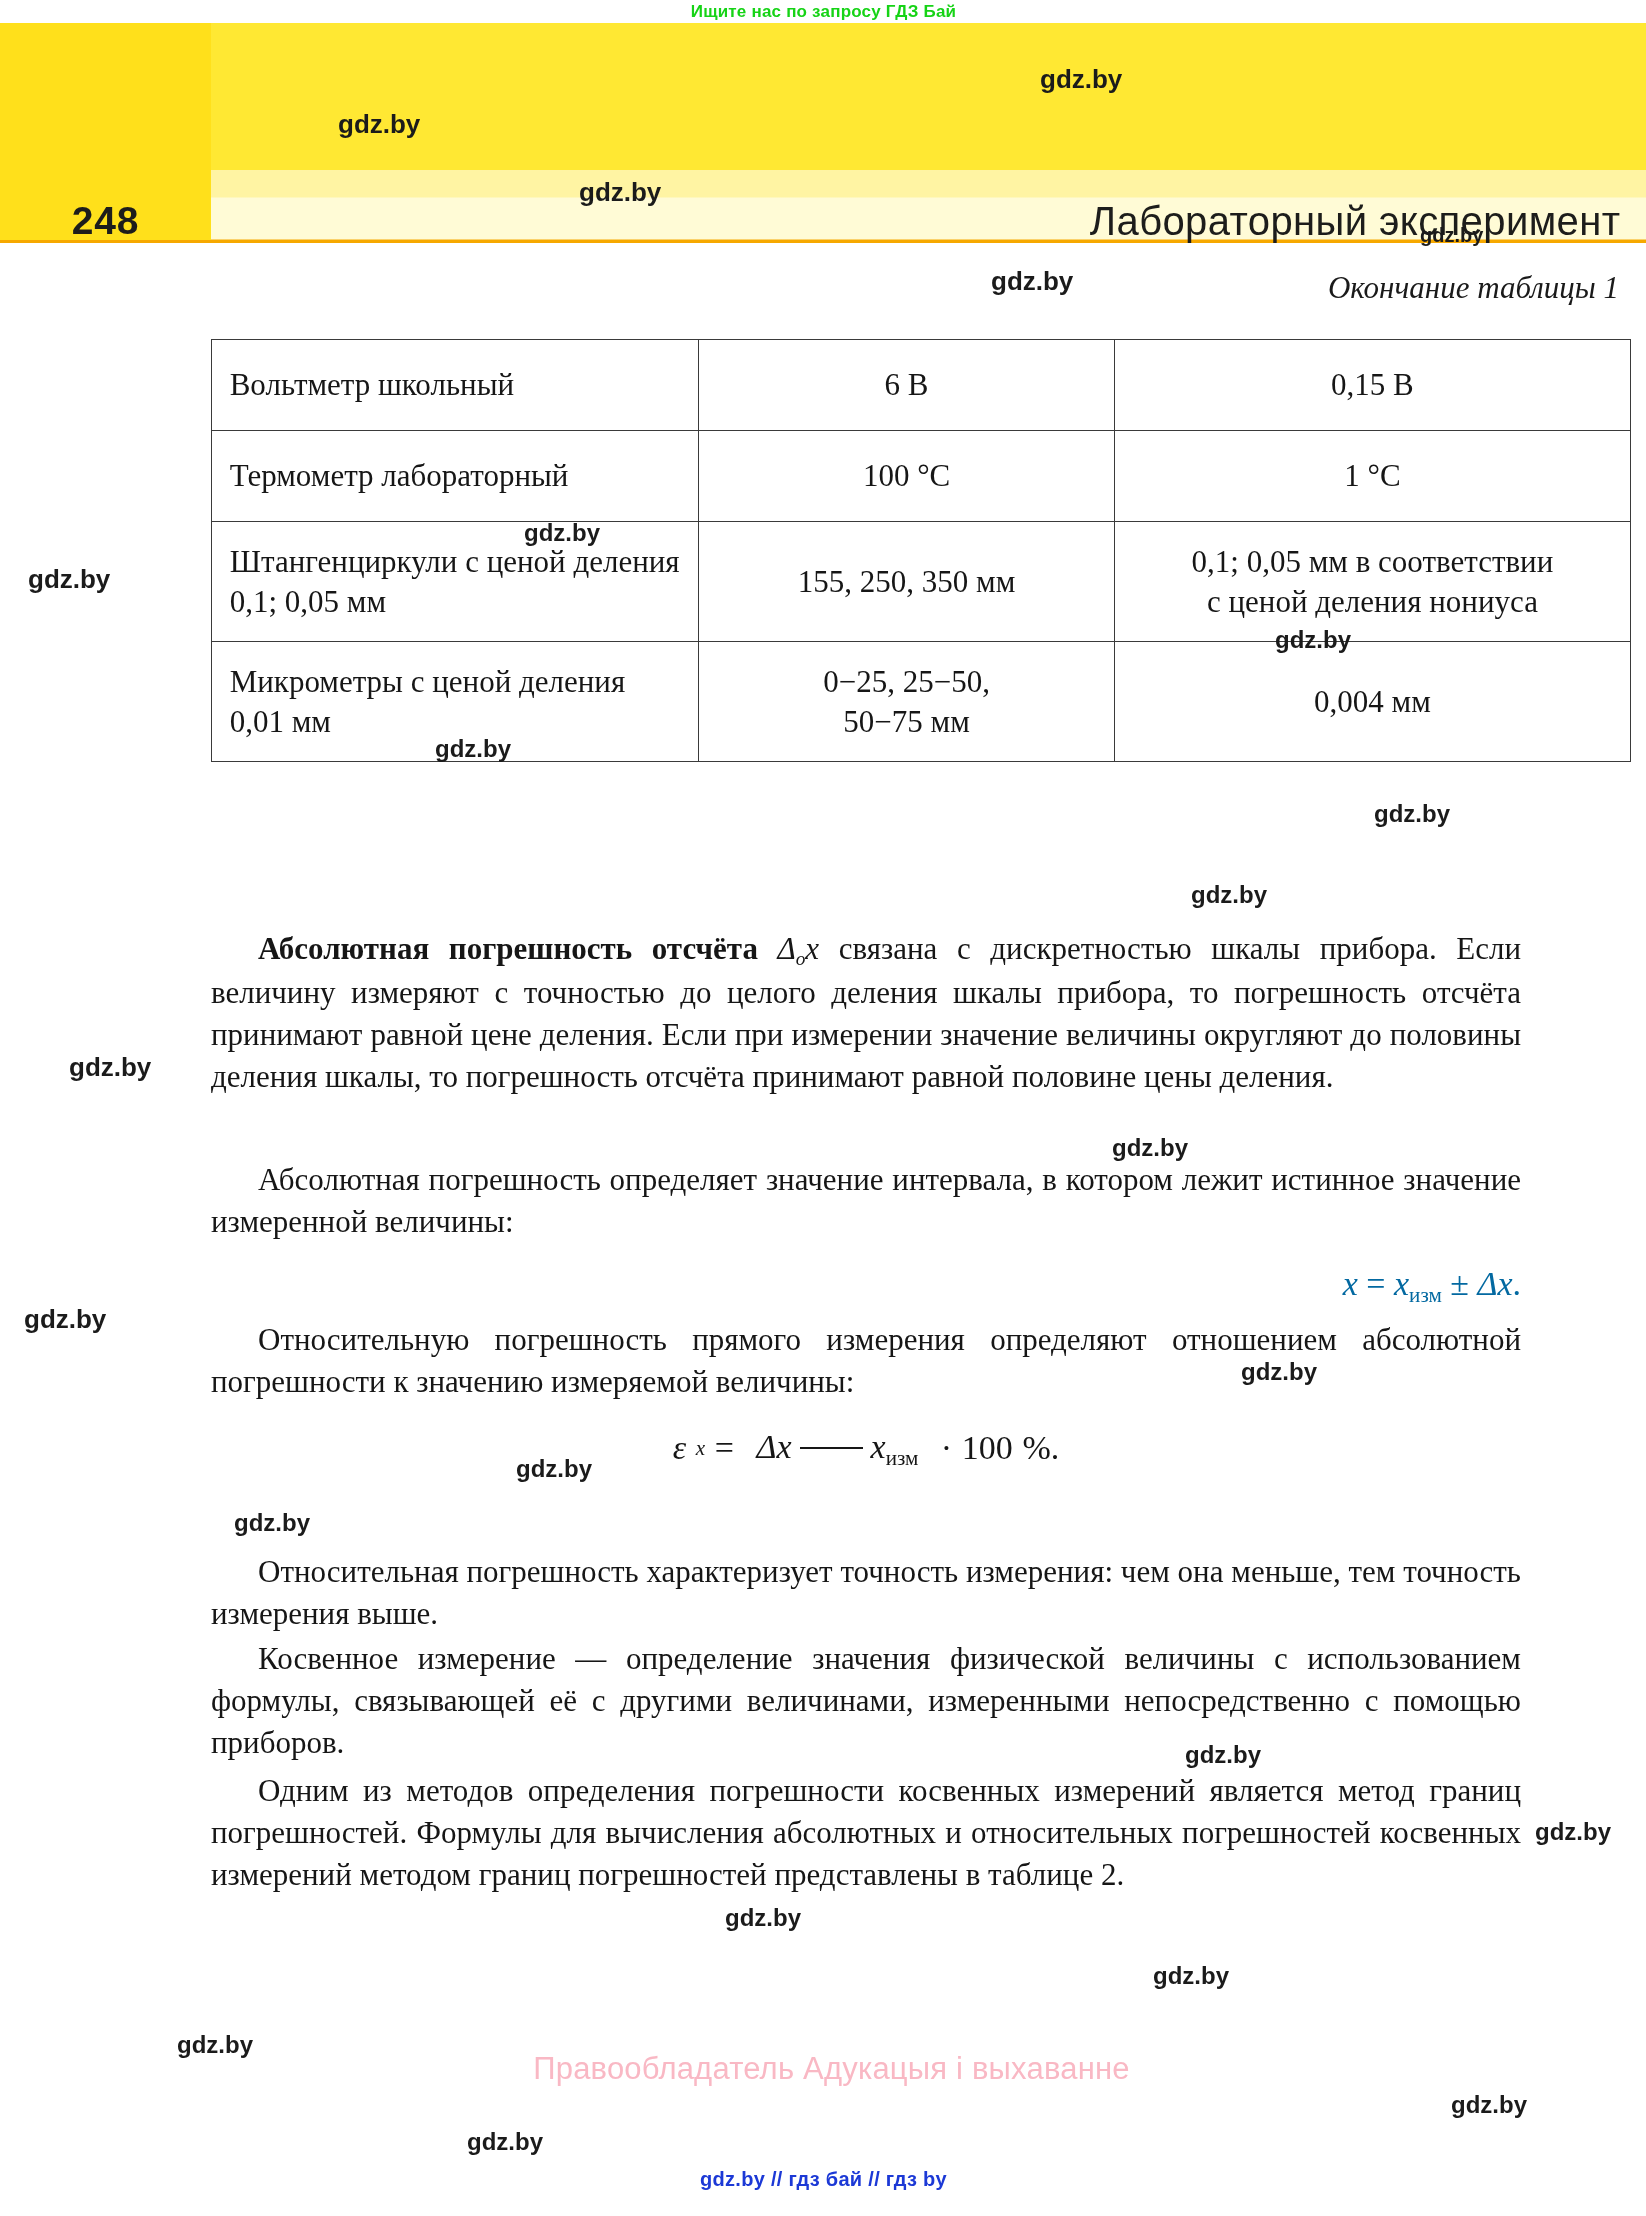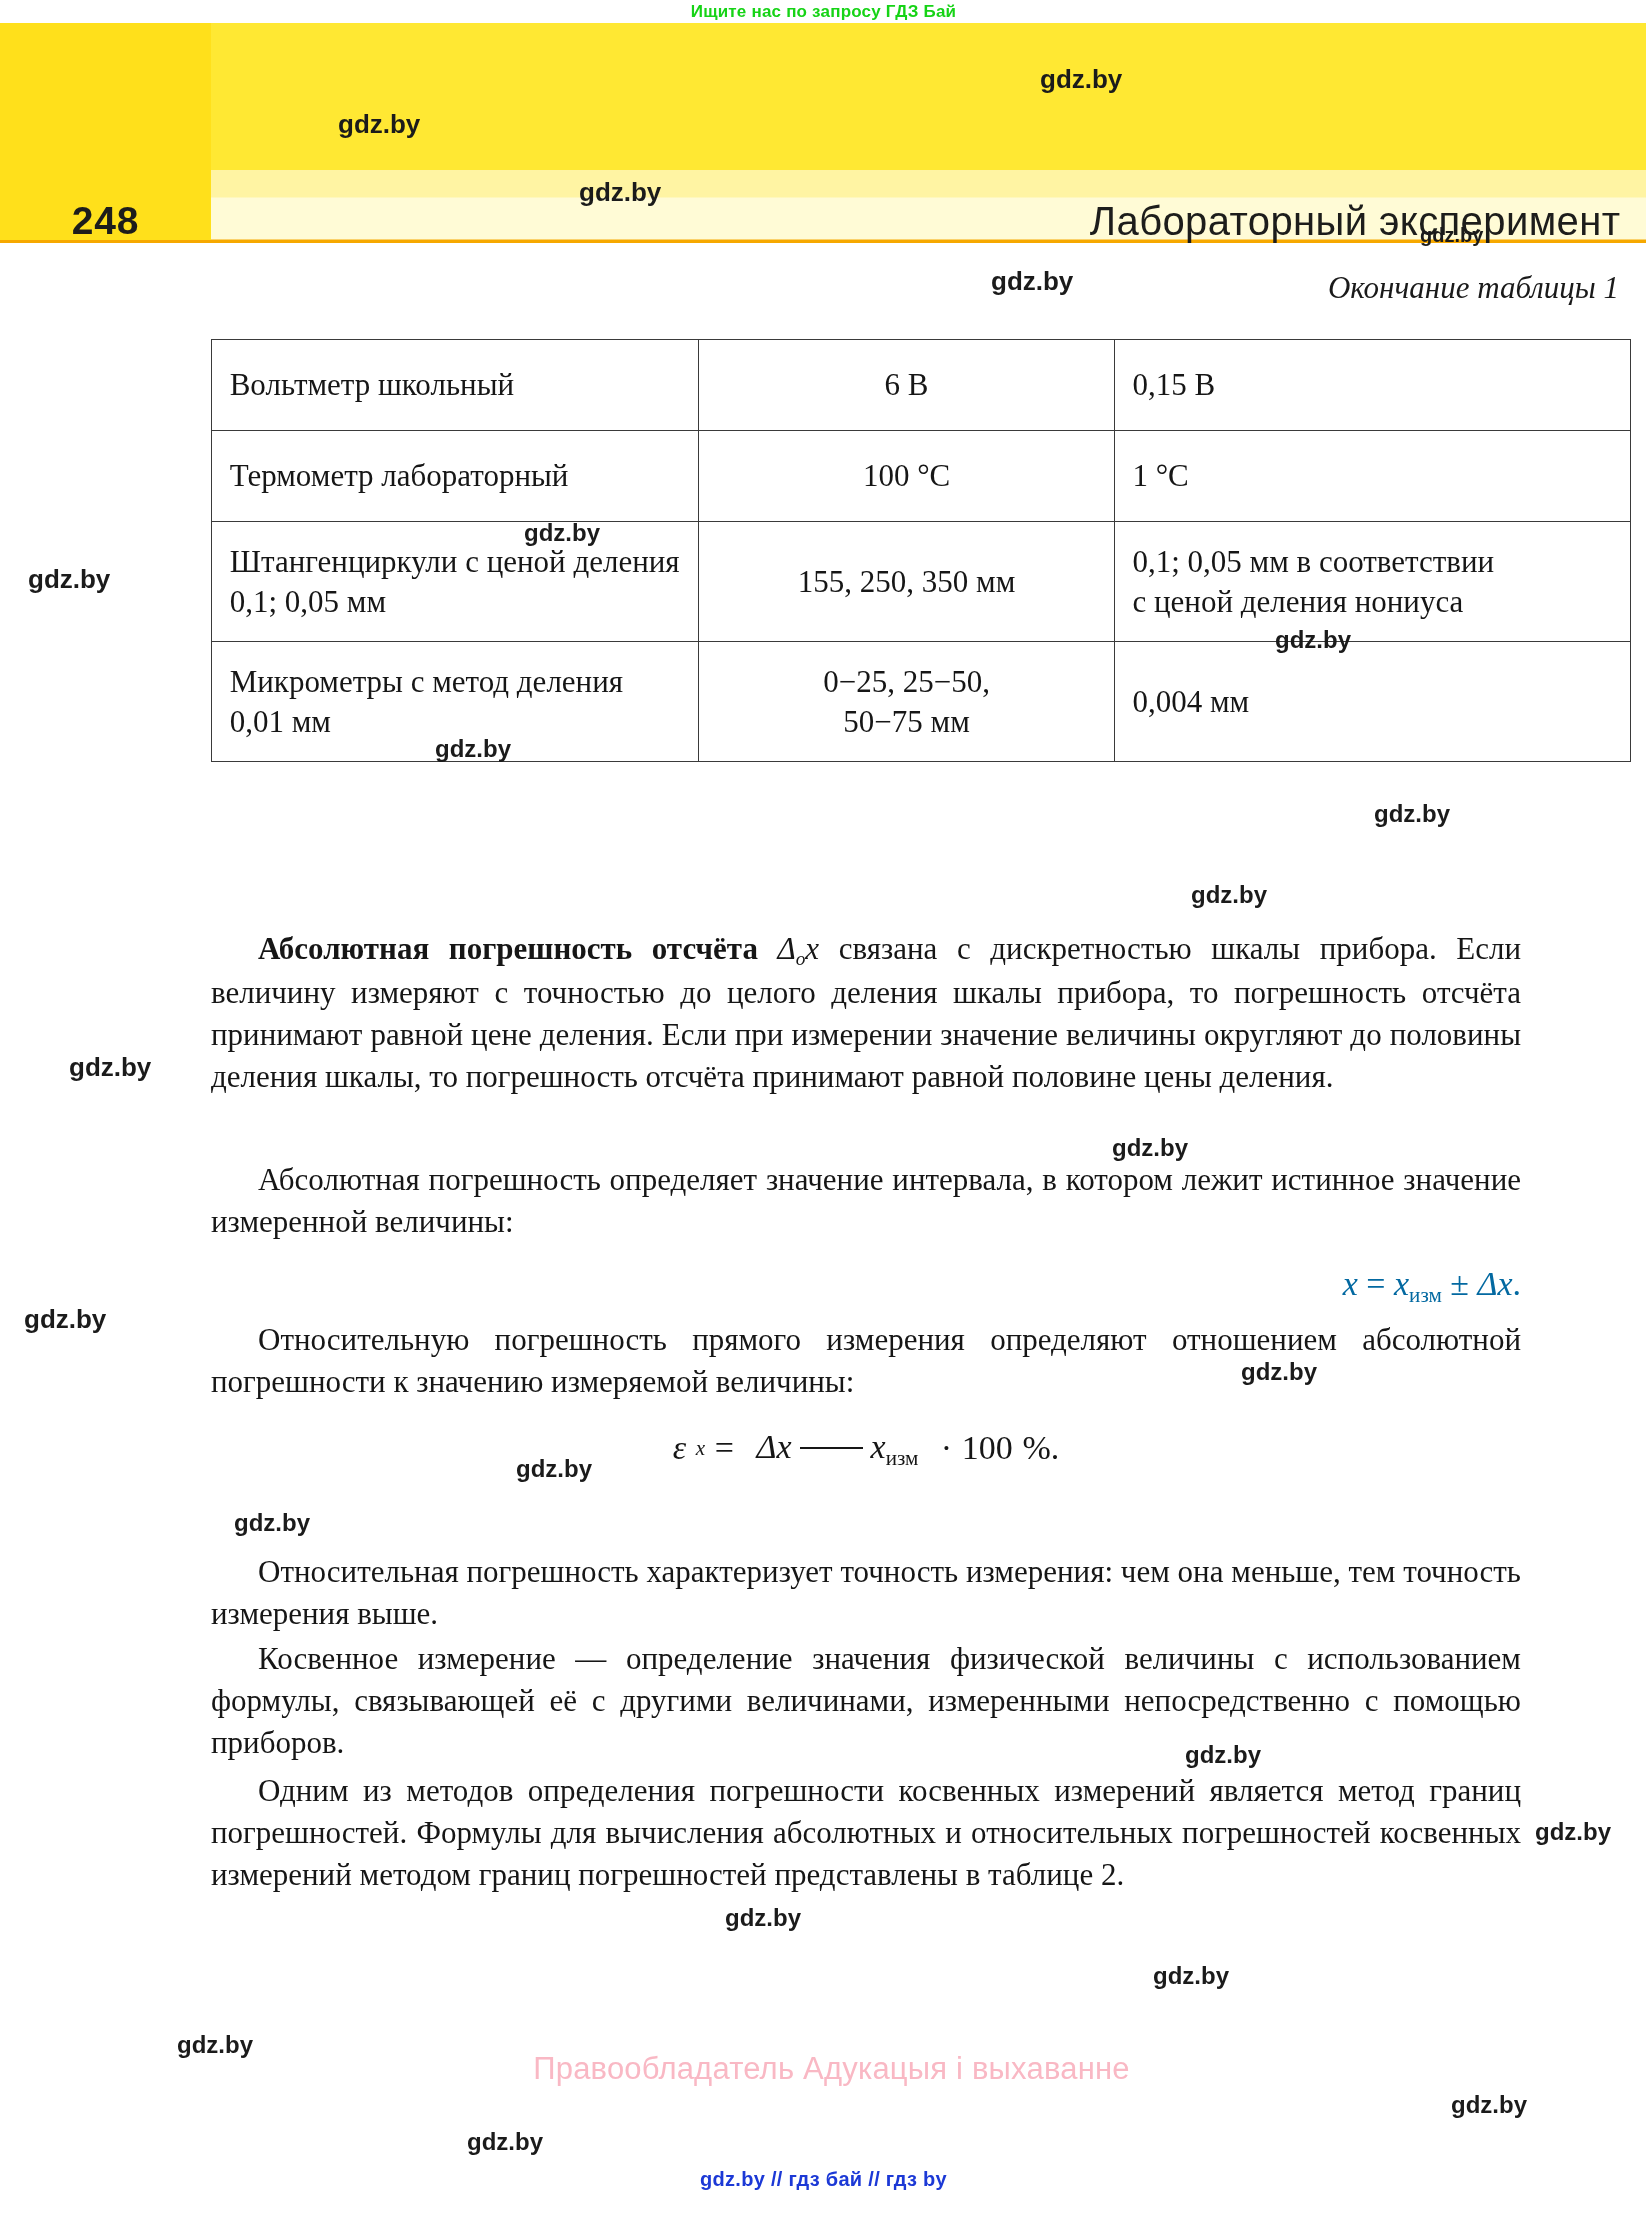--- a/index.html
+++ b/index.html
@@ -111,21 +111,21 @@
   .spec-table td {
     border: 1.6px solid #3a3a3a;
     font-size: 31px;
     color: #161616;
     vertical-align: middle;
     padding: 8px 17.7px;
     line-height: 1.28;
   }
   .spec-table .col-name   { width: 451px; text-align: left; }
   .spec-table .col-range  { width: 379px; text-align: center; }
-  .spec-table .col-error  { width: 480px; text-align: left; }
+  .spec-table .col-error  { width: 480px; text-align: center; }
   .spec-table tr.r1 td { height: 74px; }
   .spec-table tr.r2 td { height: 74px; }
   .spec-table tr.r3 td { height: 74px; }
   .spec-table tr.r4 td { height: 103px; }
   .spec-table tr.r5 td { height: 103px; }
   .tbl-line2 { display: block; }
 
   
   .body-text {
     position: absolute;
@@ -256,21 +256,21 @@
     </tr>
     <tr class="r4">
       <td class="col-name">Штангенциркули с ценой деления 0,1; 0,05 мм</td>
       <td class="col-range">155, 250, 350 мм</td>
       <td class="col-error">
         <span class="tbl-line2">0,1; 0,05 мм в соответствии</span>
         <span class="tbl-line2">с ценой деления нониуса</span>
       </td>
     </tr>
     <tr class="r5">
-      <td class="col-name">Микрометры с метод де­ления 0,01 мм</td>
+      <td class="col-name">Микрометры с ценой де­ления 0,01 мм</td>
       <td class="col-range">
         <span class="tbl-line2">0−25, 25−50,</span>
         <span class="tbl-line2">50−75 мм</span>
       </td>
       <td class="col-error">0,004 мм</td>
     </tr>
   </tbody>
 </table>
 
 <div class="body-text" style="top:928px;">

